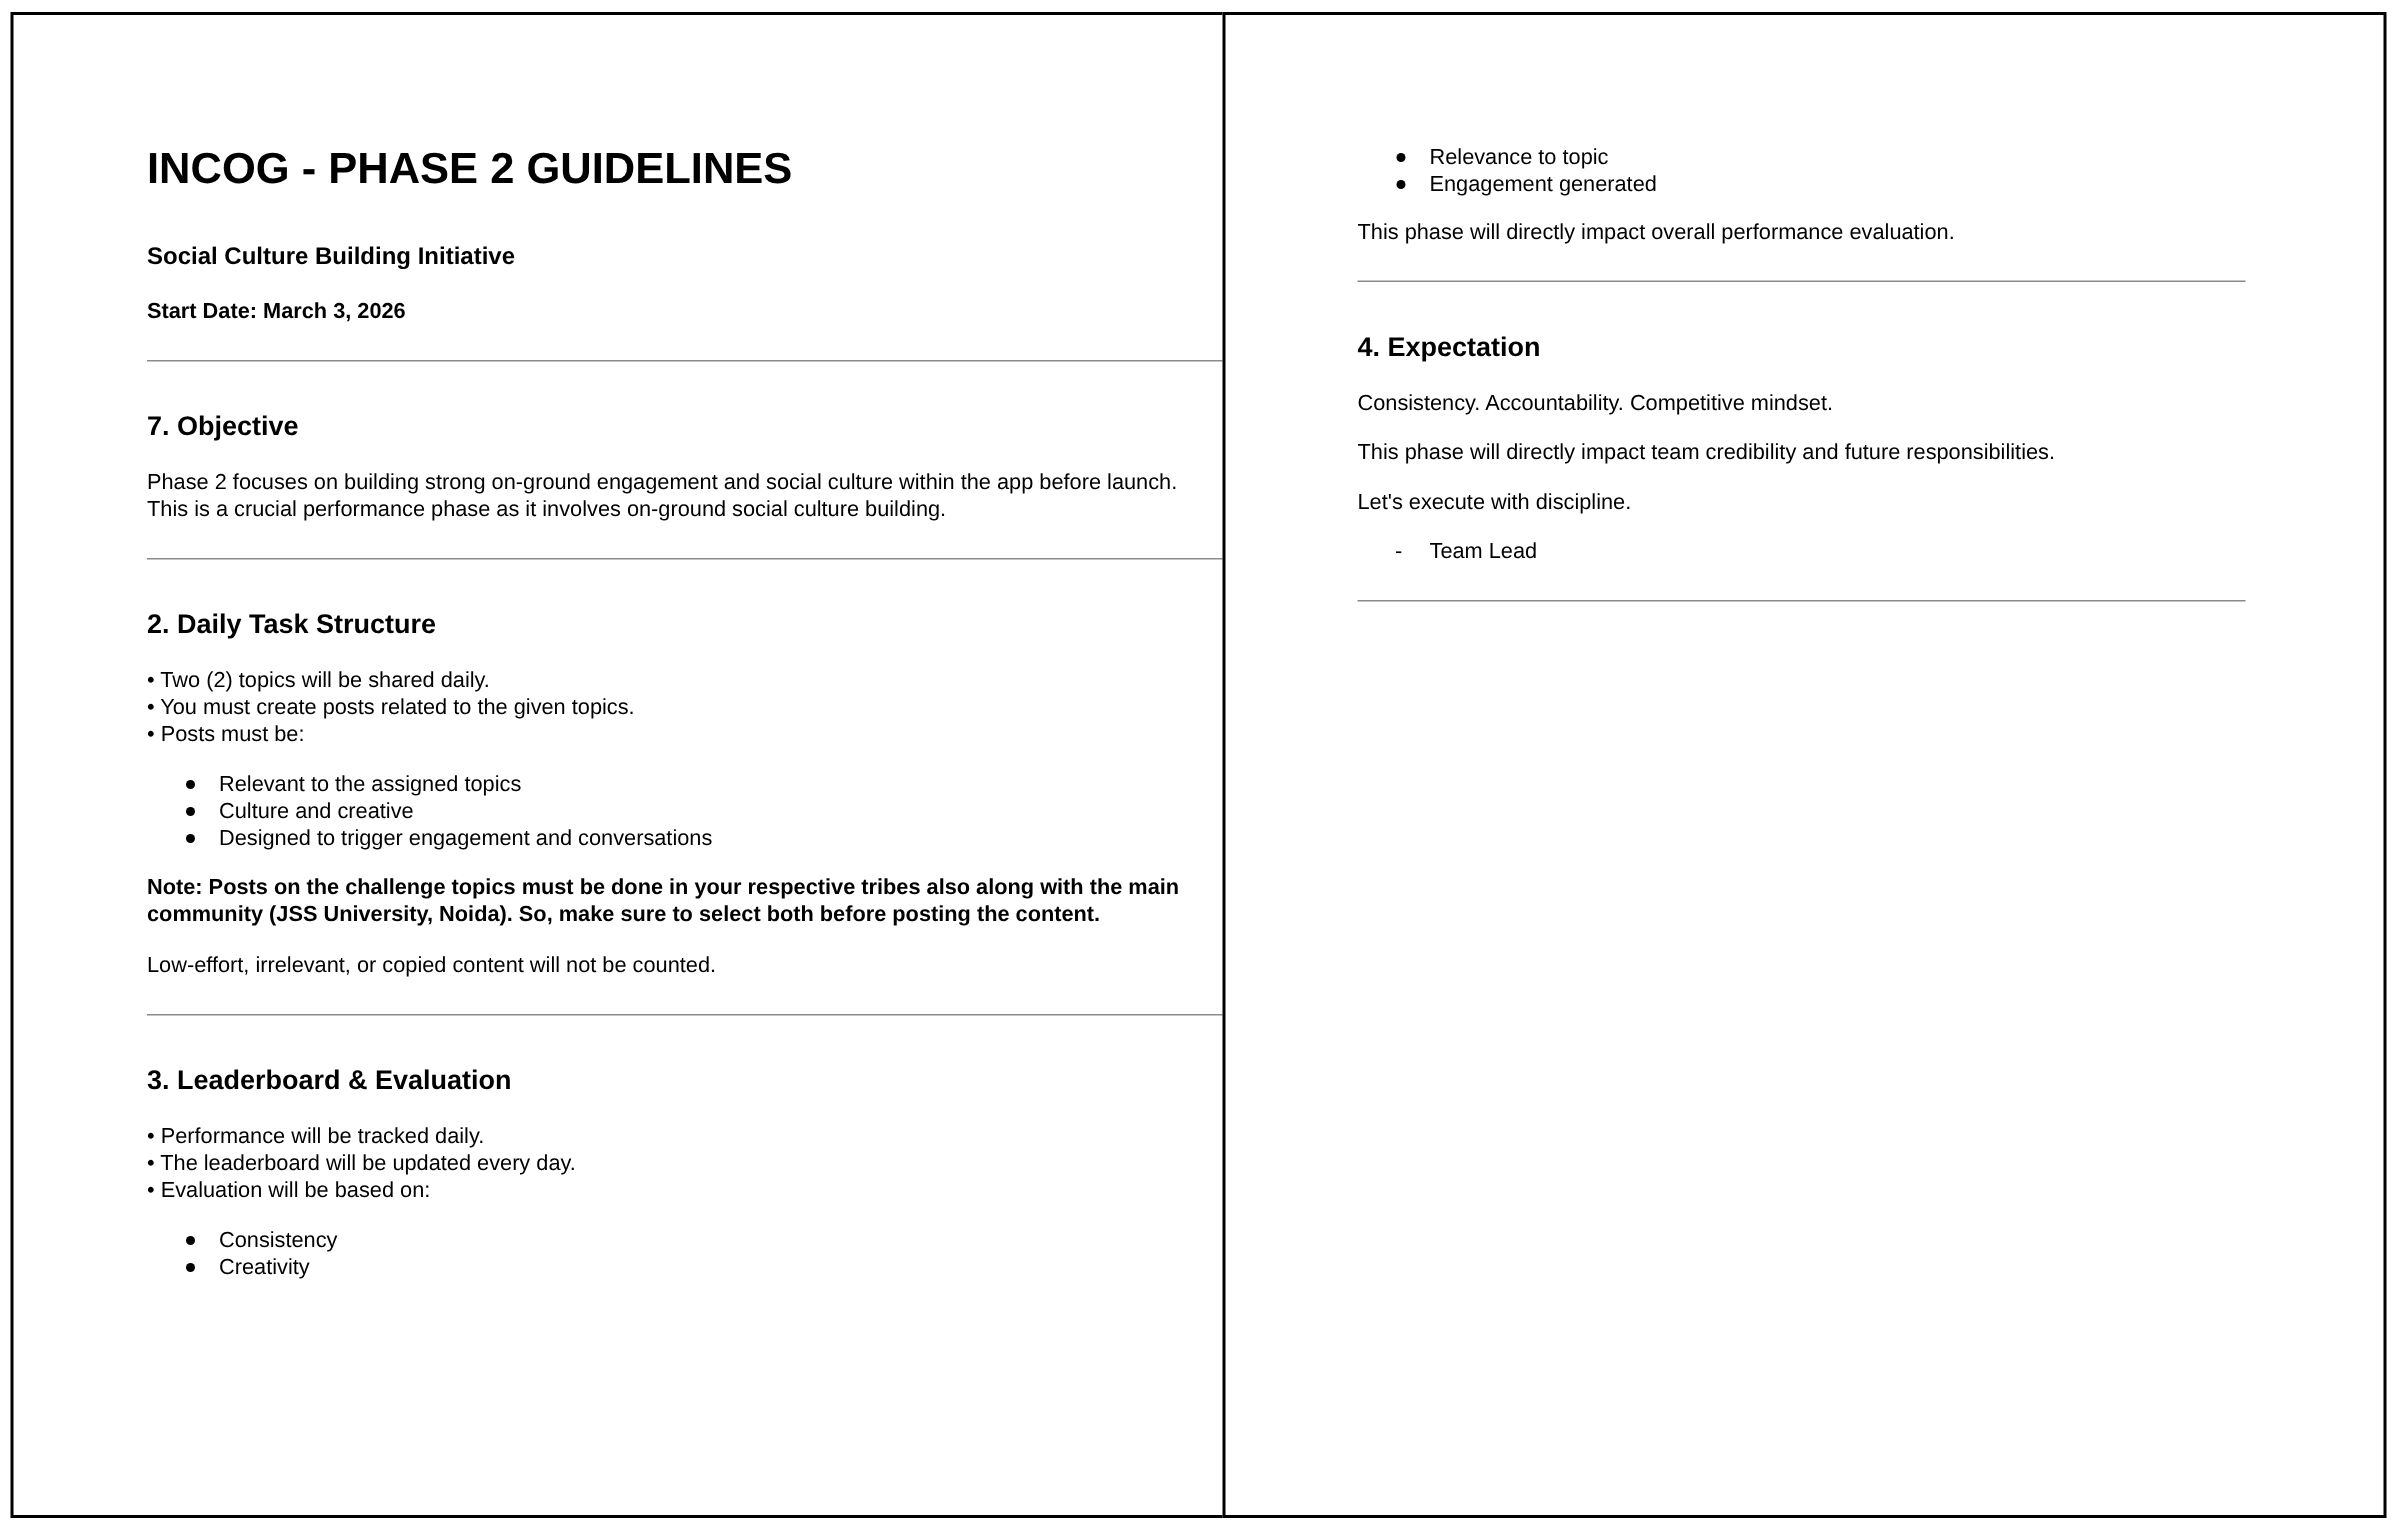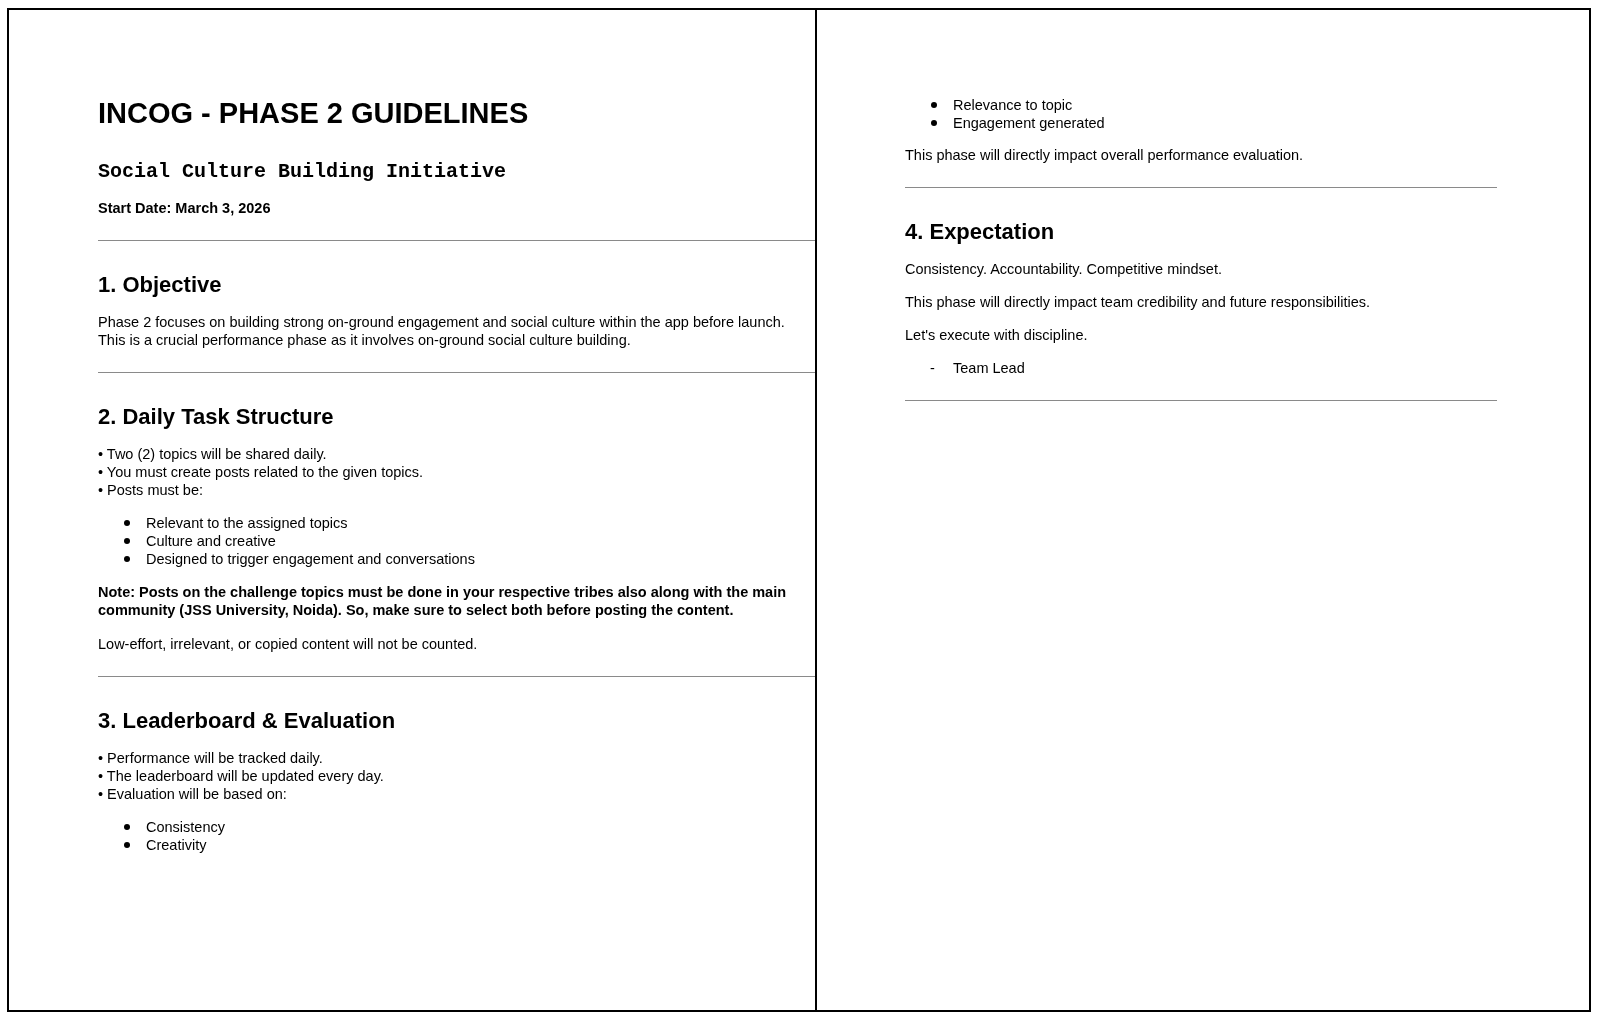--- a/index.html
+++ b/index.html
@@ -37,38 +37,37 @@
   }
   .page-2 .content { padding-left: 88px; }
 
   h1.doc-title {
     font-size: 29px;
     line-height: 34px;
     font-weight: bold;
     margin: 0 0 30px 0;
   }
   h2.doc-subtitle {
-    font-size: 20px;
+    font-size: 16px;
     line-height: 24px;
     font-weight: bold;
     margin: 12px 0 15px 0;
-    font-family: Liberation Mono, monospace;
   }
   p.start-date {
     font-weight: bold;
     margin: 0 0 23px 0;
   }
   hr.divider {
     border: none;
     border-top: 1px solid #8a8a8a;
     margin: 0;
     height: 0;
   }
   h2.section-heading {
-    font-size: 22px;
+    font-size: 18px;
     line-height: 27px;
     font-weight: bold;
     margin: 30px 0 15px 0;
   }
   p.body-para { margin: 0 0 15px 0; }
   p.body-para.pre-divider { margin-bottom: 23px; }
   p.note-para { font-weight: bold; margin: 15px 0 0 0; }
   p.footnote { margin: 16px 0 23px 0; }
 
   .bullet-lines p { margin: 0; }
@@ -111,21 +110,21 @@
     <div class="content">
 
       <h1 class="doc-title">INCOG - PHASE 2 GUIDELINES</h1>
 
       <h2 class="doc-subtitle">Social Culture Building Initiative</h2>
 
       <p class="start-date">Start Date: March 3, 2026</p>
 
       <hr class="divider">
 
-      <h2 class="section-heading">1. Objective</h2>
+      <h2 class="section-heading">7. Objective</h2>
 
       <p class="body-para pre-divider"><span>Phase 2 focuses on building strong on-ground engagement and social culture within the app before launch.</span><br><span>This is a crucial performance phase as it involves on-ground social culture building.</span></p>
 
       <hr class="divider">
 
       <h2 class="section-heading">2. Daily Task Structure</h2>
 
       <div class="bullet-lines">
         <p>• Two (2) topics will be shared daily.</p>
         <p>• You must create posts related to the given topics.</p>

